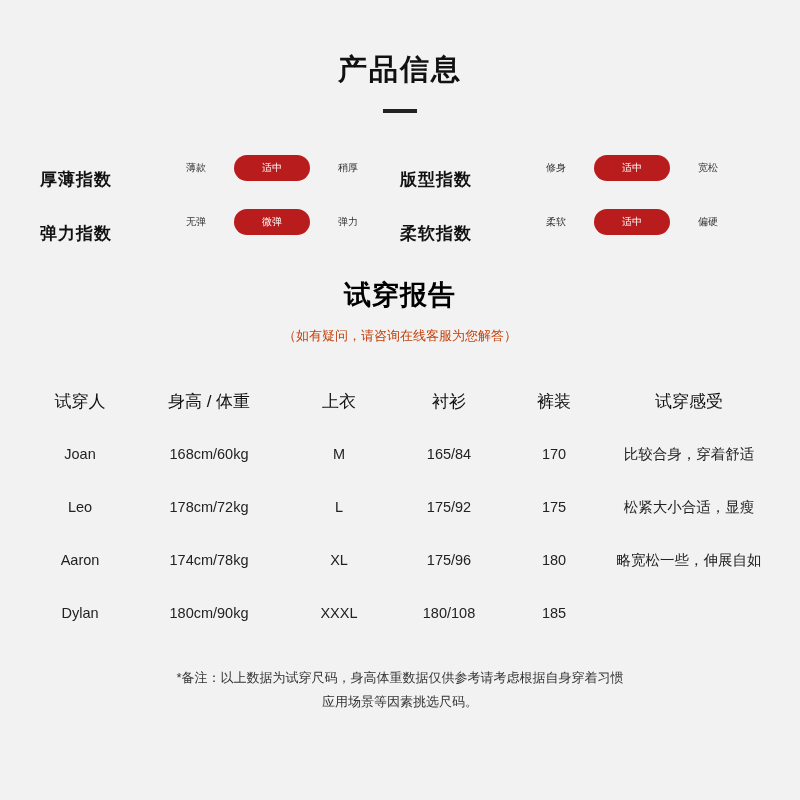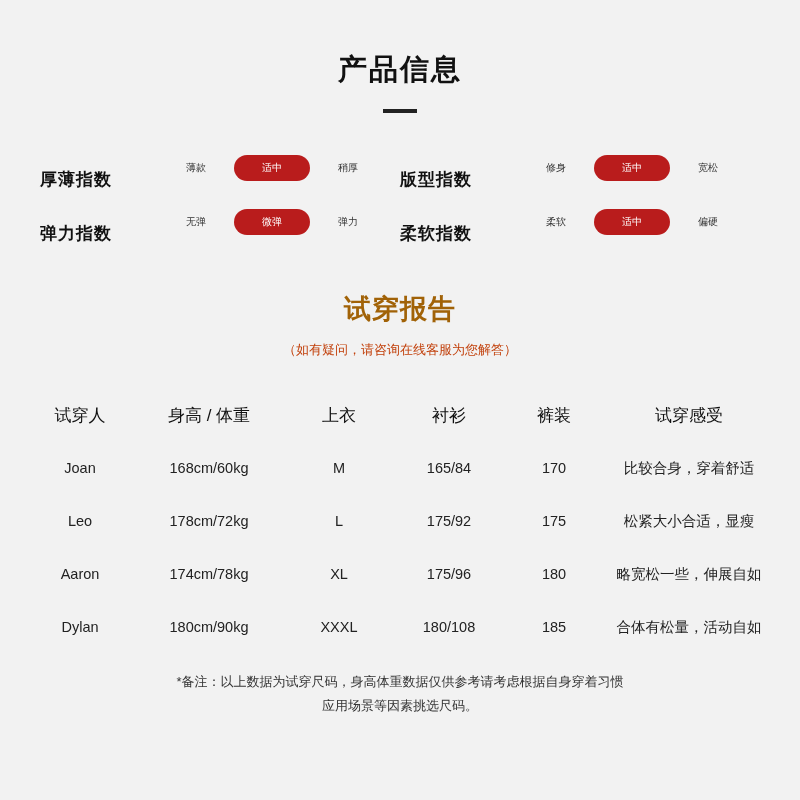--- a/index.html
+++ b/index.html
@@ -78,22 +78,22 @@
   }
   .opt.plain {
     padding: 6px 0;
   }
 
   
   .section-title {
     text-align: center;
     font-size: 27px;
     font-weight: bold;
-    margin-top: 42px;
-    color: #a16207;
+    margin-top: 28px;
+    color: #000000;
     letter-spacing: 1px;
   }
   .section-sub {
     text-align: center;
     font-size: 13px;
     color: #c2410c;
     margin-top: 14px;
   }
 
   
@@ -119,21 +119,21 @@
   }
   .c0 { width: 108px; }
   .c1 { width: 150px; }
   .c2 { width: 110px; }
   .c3 { width: 110px; }
   .c4 { width: 100px; }
   .c5 { width: 170px; }
 
   
   .footnote {
-    margin-top: 16px;
+    margin-top: 26px;
     text-align: center;
     font-size: 13px;
     color: #333;
     line-height: 1.9;
     padding: 0 90px;
   }
 </style>
 </head>
 <body>
 
@@ -218,21 +218,20 @@
       <div class="tcell c4">180</div>
       <div class="tcell c5">略宽松一些，伸展自如</div>
     </div>
 
     <div class="trow">
       <div class="tcell c0">Dylan</div>
       <div class="tcell c1">180cm/90kg</div>
       <div class="tcell c2">XXXL</div>
       <div class="tcell c3">180/108</div>
       <div class="tcell c4">185</div>
-      <div class="tcell c5">合体有松量，活动自如</div>
     </div>
 
   </div>
 
   <div class="footnote">
     <div>*备注：以上数据为试穿尺码，身高体重数据仅供参考请考虑根据自身穿着习惯</div>
     <div>应用场景等因素挑选尺码。</div>
   </div>
 
 </div>

